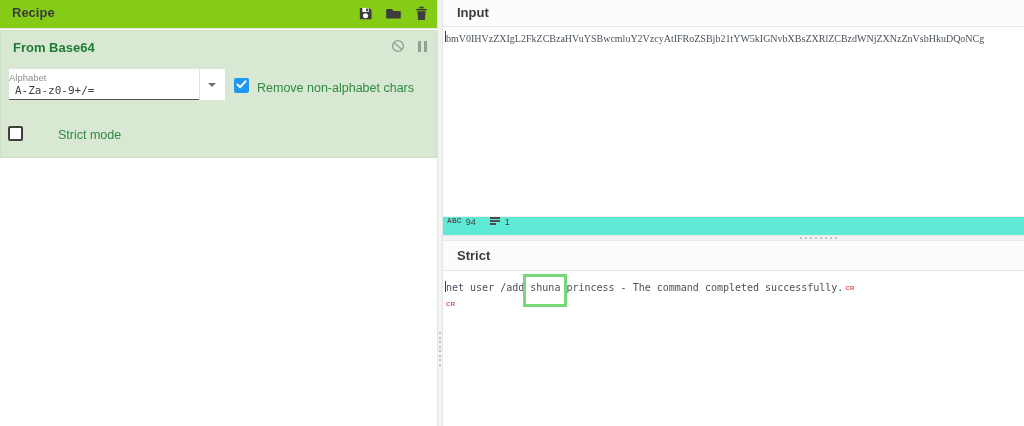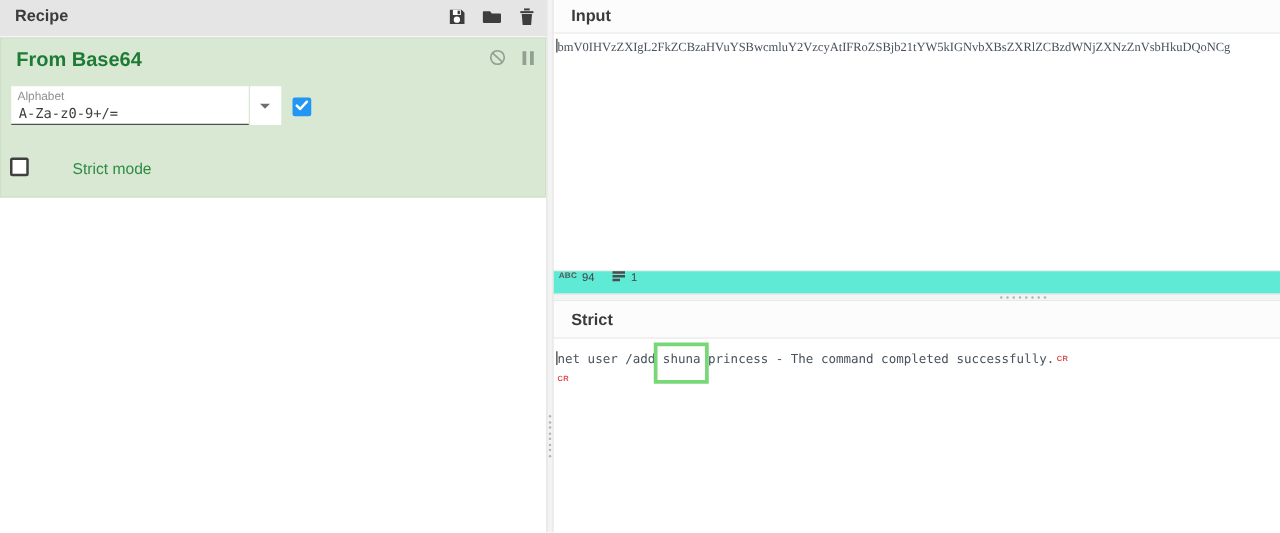--- a/index.html
+++ b/index.html
@@ -2,35 +2,35 @@
 <html><head>
 <meta charset="utf-8">
 <style>
   * { box-sizing: border-box; margin: 0; padding: 0; }
   html, body { width: 1024px; height: 426px; overflow: hidden; background: #fff; }
   body { font-family: "Liberation Sans", sans-serif; position: relative; }
   #app { position: relative; width: 1024px; height: 426px; background: #fff; }
 
   
   .recipe-panel { position: absolute; left: 0; top: 0; width: 437px; height: 426px; background: #fff; }
-  .panel-header { position: relative; height: 29px; background: #e5e5e5; border-bottom: 1px solid #e6e6e6; }
+  .panel-header { position: relative; height: 29px; background: #84cc16; border-bottom: 1px solid #e6e6e6; }
   .panel-title { position: absolute; left: 12px; top: 0; line-height: 26px; font-size: 13px; font-weight: bold; color: #3b3b3b; }
   .recipe-toolbar { position: absolute; right: 8px; top: 0; height: 27px; display: flex; align-items: center; gap: 13px; }
   .tool-btn { width: 15px; height: 15px; cursor: pointer; }
   .tool-btn svg { display: block; width: 15px; height: 15px; }
 
   .operation { position: absolute; left: 0; top: 30px; width: 437px; height: 128px; background: #d8e8d3; border: 1px solid #cde0c8; }
-  .op-title { position: absolute; left: 12px; top: 9px; font-size: 16px; font-weight: bold; color: #1e7b35; }
+  .op-title { position: absolute; left: 12px; top: 9px; font-size: 13px; font-weight: bold; color: #1e7b35; }
   .op-icons { position: absolute; right: 9px; top: 8px; display: flex; align-items: center; gap: 13px; }
   .op-icons svg { display: block; }
   .pause-icon { display: flex; gap: 3px; }
   .pause-icon i { display: block; width: 3px; height: 11px; background: #8fa18f; }
 
   .arg-field { position: absolute; left: 8px; top: 38px; width: 190px; height: 31px; background: #fff; border-bottom: 1px solid #4f4f4f; }
-  .arg-label { font-size: 9.5px; color: #8f8f8f; padding: 3px 0 0 5px; }
+  .arg-label { font-size: 9.5px; color: #8f8f8f; padding: 3px 0 0 0; }
   .arg-value { font-family: "DejaVu Sans Mono", monospace; font-size: 11px; color: #3f3f3f; padding: 1px 0 0 6px; }
   .arg-dropdown { position: absolute; left: 199px; top: 38px; width: 25px; height: 31px; background: #fff; cursor: pointer; }
   .caret-down { position: absolute; left: 8px; top: 14px; width: 0; height: 0; border-left: 4px solid transparent; border-right: 4px solid transparent; border-top: 4px solid #6f6f6f; }
 
   .checkbox { position: absolute; width: 15px; height: 15px; border-radius: 2px; cursor: pointer; }
   .checkbox.checked { background: #2196f3; }
   .checkbox.unchecked { background: #fff; border: 2px solid #3f3f3f; }
   .checkbox svg { display: block; margin: 2px auto 0; }
   .cb-remove { left: 233px; top: 47px; }
   .cb-strict { left: 7px; top: 95px; }
@@ -130,20 +130,21 @@
       </div>
       <div class="arg-dropdown">
         <span class="caret-down"></span>
       </div>
 
       <div class="checkbox checked cb-remove">
         <svg width="11" height="9" viewBox="0 0 12 10">
             <polyline points="1.5,5 4.5,8 10.5,1.5" fill="none" stroke="#fff" stroke-width="2.2" stroke-linecap="round" stroke-linejoin="round"></polyline>
           </svg>
       </div>
+      <span class="cb-label lbl-remove">Remove non-alphabet chars</span>
 
       <div class="checkbox unchecked cb-strict"></div>
       <span class="cb-label lbl-strict">Strict mode</span>
     </div>
   </div>
 
   <div class="v-divider">
     <span class="v-grip">
         <i></i>
         <i></i>

